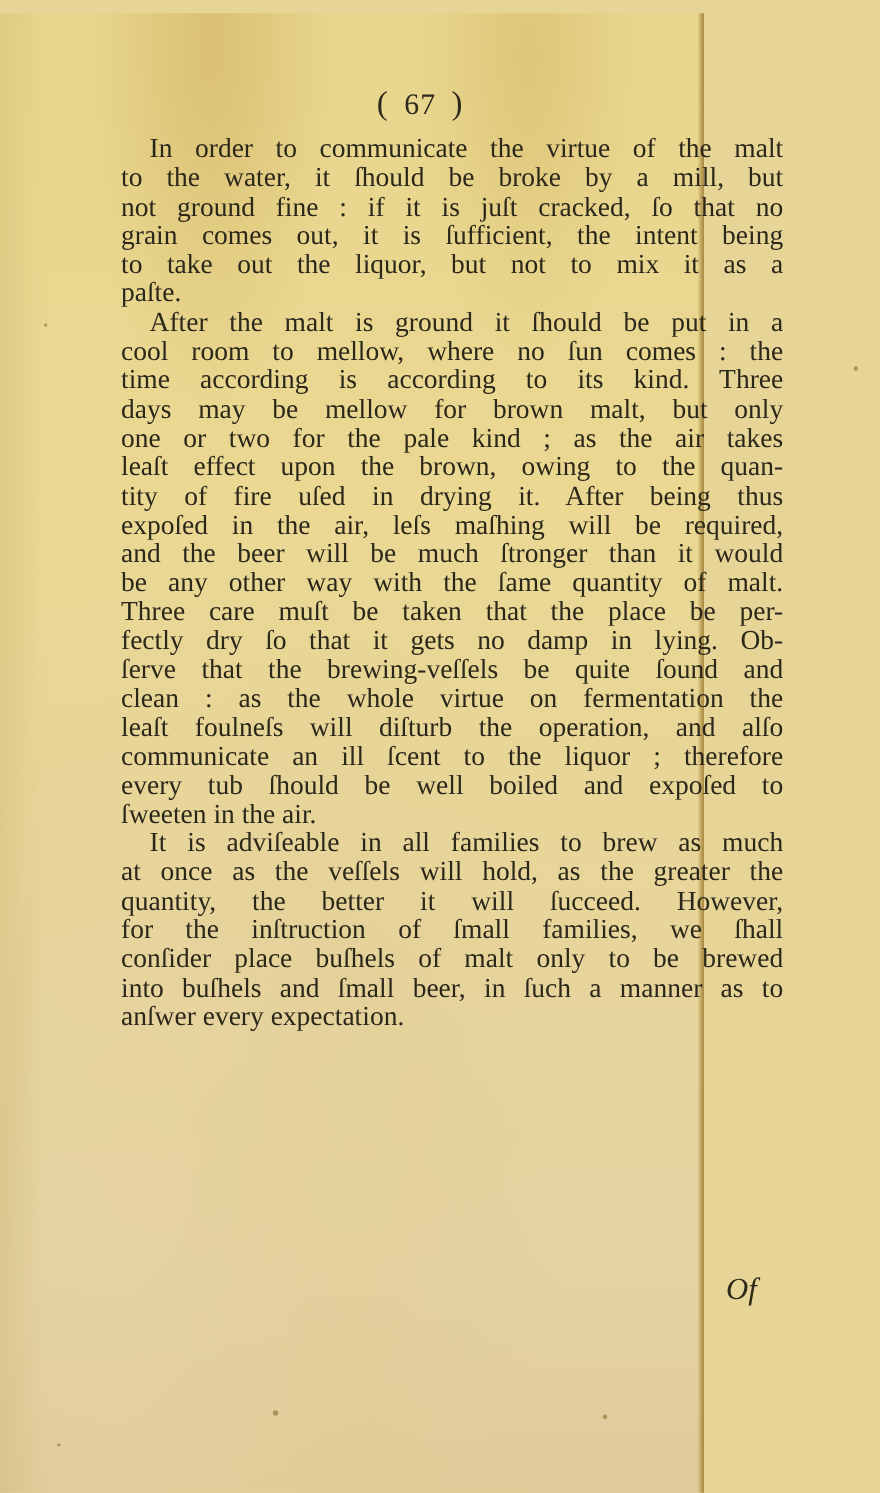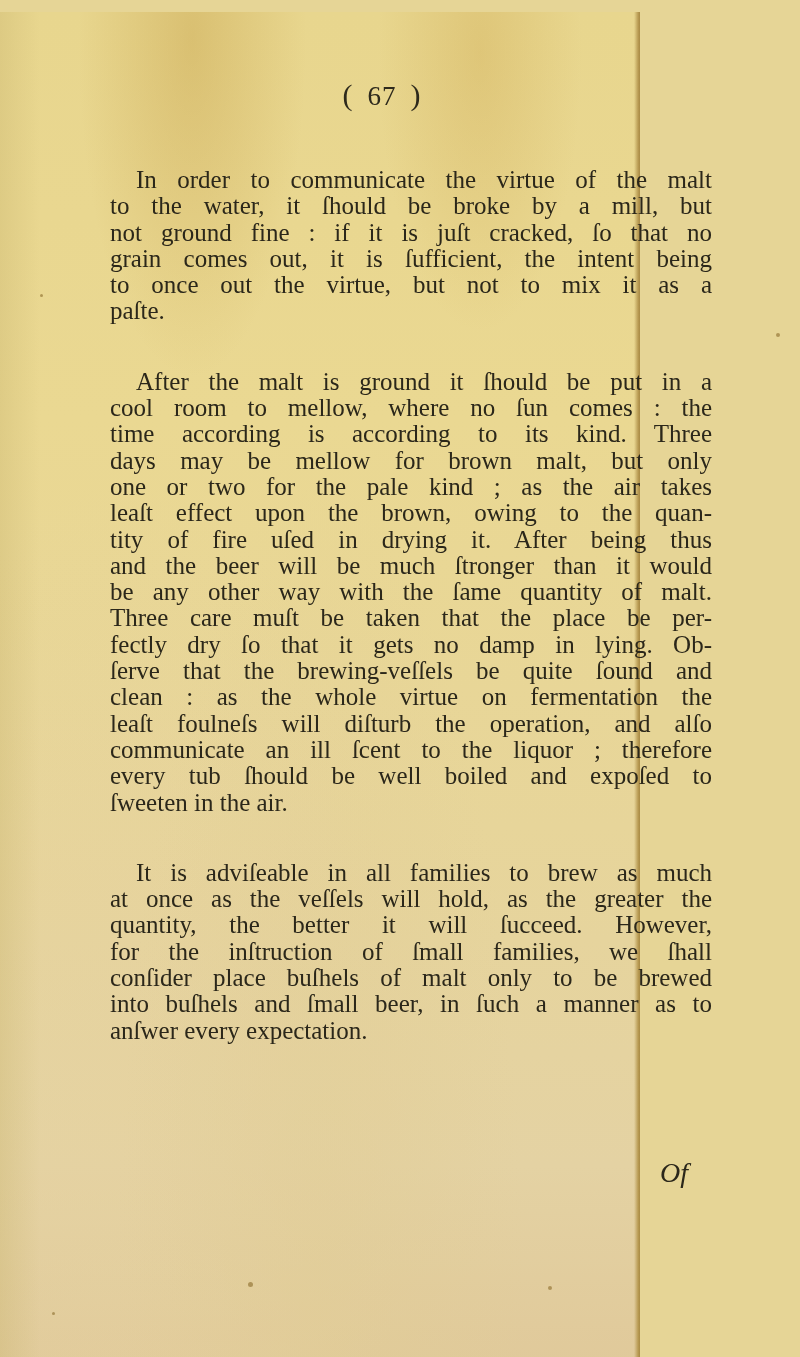--- a/index.html
+++ b/index.html
@@ -73,21 +73,20 @@
       text-align-last: justify;
       white-space: nowrap;
       height: 26.3px;
       overflow: visible;
     }
     .line.last {
       text-align-last: left;
     }
     .line.indent {
       padding-left: 26px;
-      margin-top: 44px;
     }
     .catchword {
       position: absolute;
       top: 1145px;
       left: 660px;
       color: #2b271a;
       font-size: 28px;
       font-style: italic;
     }
     .speck {
@@ -114,30 +113,31 @@
   <div class="header">
     <span class="paren">(</span><span class="num">67</span><span class="paren">)</span>
   </div>
 
   <div class="body-text">
 
     <span class="line indent">In order to communicate the virtue of the malt</span>
     <span class="line">to the water, it ſhould be broke by a mill, but</span>
     <span class="line">not ground fine : if it is juſt cracked, ſo that no</span>
     <span class="line">grain comes out, it is ſufficient, the intent being</span>
-    <span class="line">to once out the virtue, but not to mix it as a</span>
+    <span class="line">to take out the liquor, but not to mix it as a</span>
     <span class="line last">paſte.</span>
 
     <span class="line indent">After the malt is ground it ſhould be put in a</span>
     <span class="line">cool room to mellow, where no ſun comes : the</span>
     <span class="line">time according is according to its kind. Three</span>
     <span class="line">days may be mellow for brown malt, but only</span>
     <span class="line">one or two for the pale kind ; as the air takes</span>
     <span class="line">leaſt effect upon the brown, owing to the quan-</span>
     <span class="line">tity of fire uſed in drying it. After being thus</span>
+    <span class="line">expoſed in the air, leſs maſhing will be required,</span>
     <span class="line">and the beer will be much ſtronger than it would</span>
     <span class="line">be any other way with the ſame quantity of malt.</span>
     <span class="line">Three care muſt be taken that the place be per-</span>
     <span class="line">fectly dry ſo that it gets no damp in lying. Ob-</span>
     <span class="line">ſerve that the brewing-veſſels be quite ſound and</span>
     <span class="line">clean : as the whole virtue on fermentation the</span>
     <span class="line">leaſt foulneſs will diſturb the operation, and alſo</span>
     <span class="line">communicate an ill ſcent to the liquor ; therefore</span>
     <span class="line">every tub ſhould be well boiled and expoſed to</span>
     <span class="line last">ſweeten in the air.</span>

